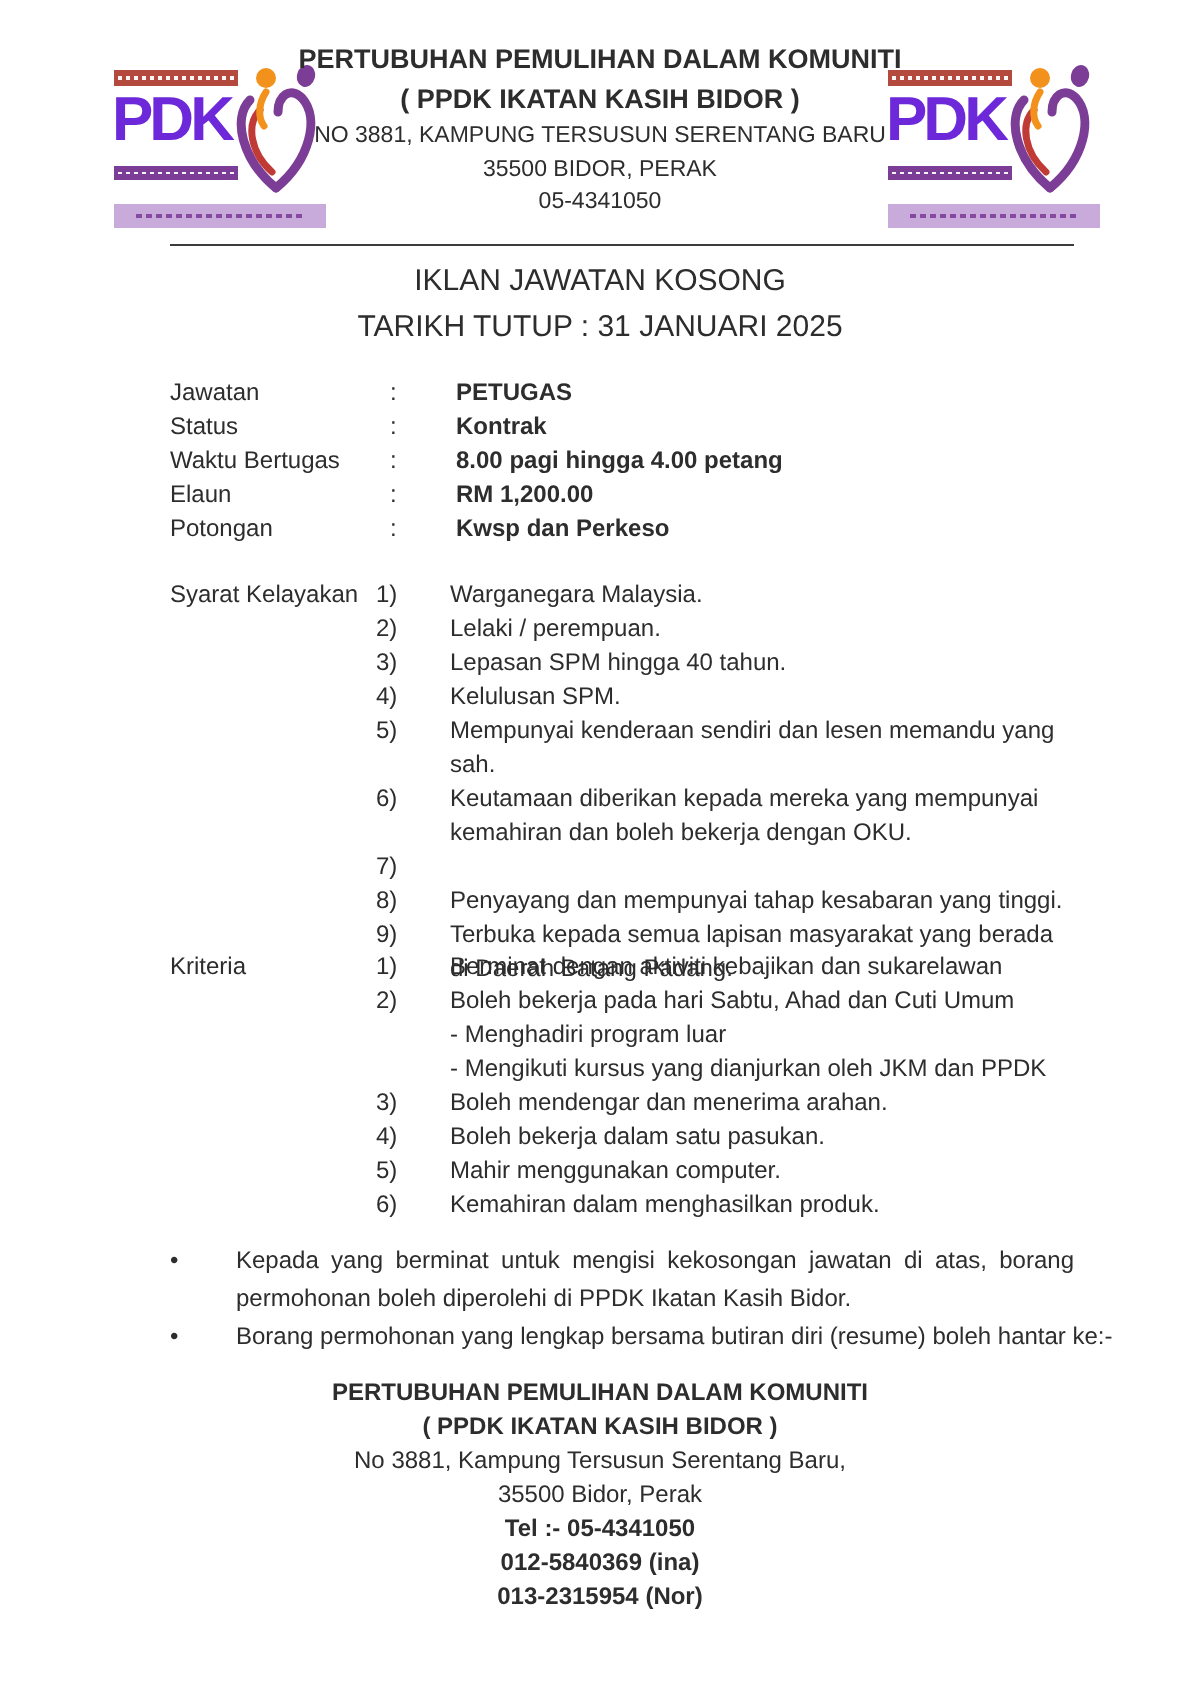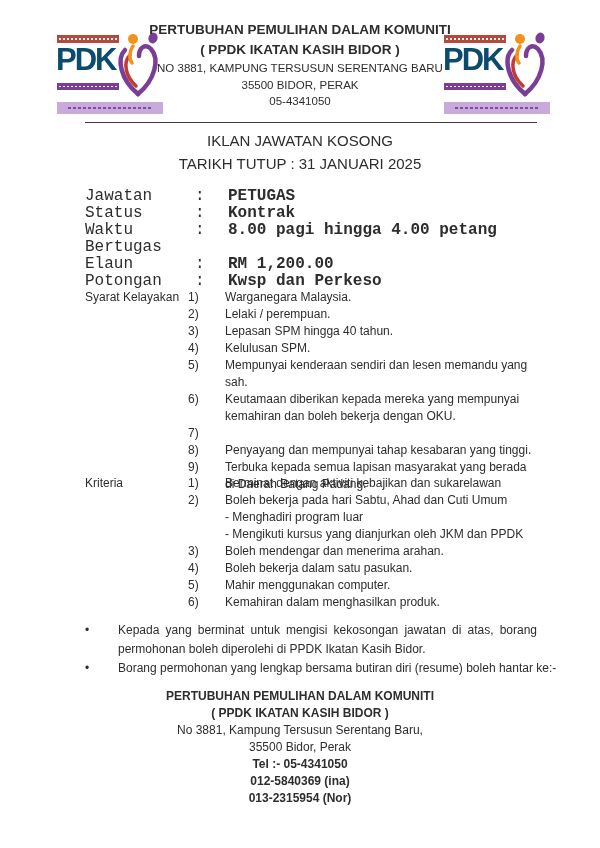--- a/index.html
+++ b/index.html
@@ -20,35 +20,35 @@
   .logo-left{left:57px;}
   .logo-right{left:444px;}
   .logo .banner-top{position:absolute;top:3px;left:0;width:62px;height:8px;background:#b4493e;}
   .logo .banner-mid{position:absolute;top:51px;left:0;width:62px;height:7px;background:#7c3d97;}
   .logo .banner-top::after,.logo .banner-mid::after{
     content:"";position:absolute;left:4%;right:4%;top:40%;height:1.5px;
     background:repeating-linear-gradient(90deg,rgba(255,255,255,.95) 0 2px,transparent 2px 4px);
   }
   .logo .acronym{
     position:absolute;top:10px;left:-1px;width:64px;
-    font-size:31px;font-weight:bold;letter-spacing:-2px;color:#0c4a6e;
+    font-size:31px;font-weight:bold;letter-spacing:-2px;color:#6d28d9;
     text-shadow:0 0 1px #fff;
   }
   .logo .banner-bottom{position:absolute;bottom:0;left:0;right:0;height:12px;background:#c9abdb;}
   .logo .banner-bottom::after{
     content:"";position:absolute;left:10%;right:10%;top:45%;height:1.5px;
     background:repeating-linear-gradient(90deg,rgba(110,40,140,.75) 0 3px,transparent 3px 5px);
   }
   .logo svg{position:absolute;top:0;right:2px;}
   
   .rule{position:absolute;top:122px;left:85px;width:452px;border-top:1.6px solid #3c3c3c;}
   .title{position:absolute;top:129px;left:0;right:0;text-align:center;
          font-weight:normal;font-size:15px;line-height:23px;}
   
-  .details{position:absolute;top:188px;left:85px;width:452px;font-size:16px;line-height:17px;font-family:Liberation Mono, monospace;}
+  .details{position:absolute;top:188px;left:85px;width:452px;font-size:12px;line-height:17px;}
   .details .row{display:flex;}
   .details .lbl{width:110px;flex:0 0 auto;}
   .details .sep{width:33px;flex:0 0 auto;}
   .details .val{font-weight:bold;}
   
   .section{position:absolute;left:85px;width:452px;font-size:12px;line-height:17px;}
   .sec-syarat{top:289px;}
   .sec-kriteria{top:475px;}
   .section .heading{position:absolute;left:0;top:0;font-weight:normal;}
   .section .items{margin-left:103px;}

